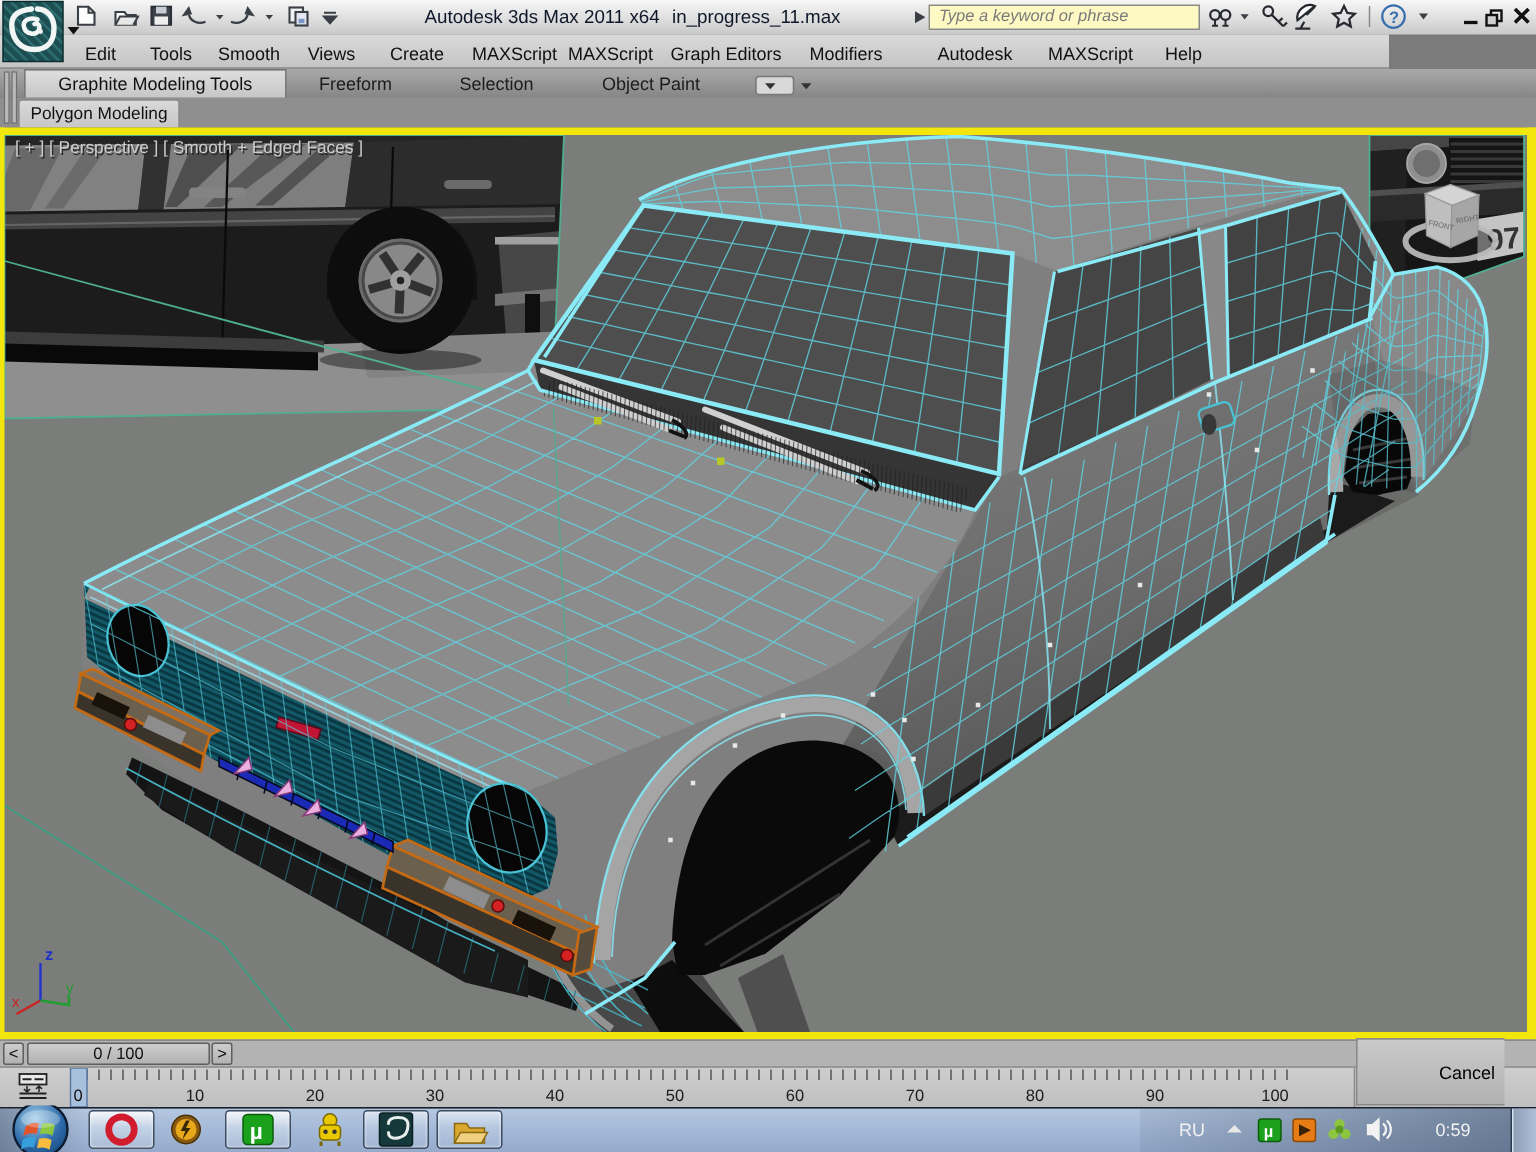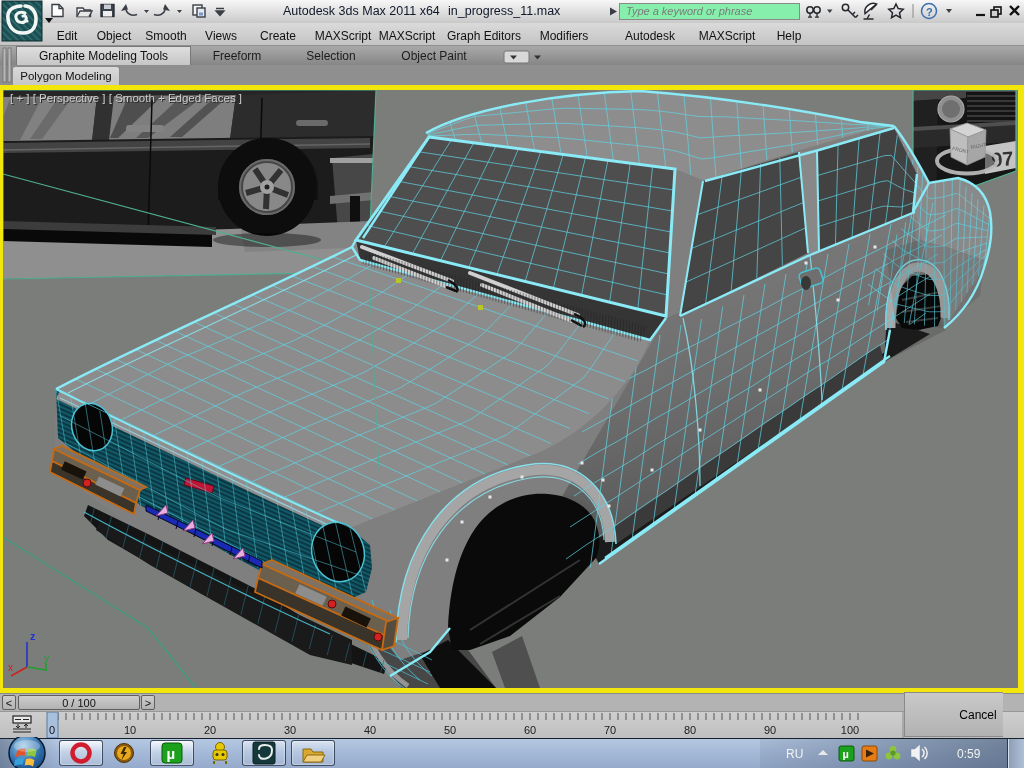--- a/index.html
+++ b/index.html
@@ -1,48 +1,48 @@
 <!DOCTYPE html>
 <html><head><meta charset="utf-8"><title>Autodesk 3ds Max 2011 x64</title>
 <style>
  * { margin:0; padding:0; box-sizing:border-box; }
  html,body { width:1024px; height:768px; overflow:hidden; font-family:"Liberation Sans", sans-serif; }
  #root { position:relative; width:1024px; height:768px; background:#7b7b7b; }
  .abs { position:absolute; }
  .titlebar { left:0; top:0; width:1024px; height:23px; background:linear-gradient(#f7f7f7,#dedede 55%,#c9c9c9); }
- .menubar { left:0; top:23px; width:1024px; height:23px; background:linear-gradient(#dadada,#c4c4c4); border-bottom:1px solid #909090; }
+ .menubar { left:0; top:23px; width:926px; height:23px; background:linear-gradient(#dadada,#c4c4c4); border-bottom:1px solid #909090; }
  .menubar span { position:absolute; top:6px; font-size:12px; color:#111; transform:translateX(-50%); }
  .ribbon1 { left:0; top:46px; width:1024px; height:19px; background:linear-gradient(#a9a9a9,#868686); }
  .ribbon1 span { position:absolute; top:3px; font-size:12px; color:#1c1c1c; transform:translateX(-50%); }
  .tab1 { position:absolute; left:16px; top:0; width:175px; height:19px; background:linear-gradient(#dedede,#c6c6c6); border:1px solid #787878; border-bottom:none; text-align:center; font-size:12px; color:#111; line-height:18px; }
  .ribbon2 { left:0; top:65px; width:1024px; height:20px; background:#8f8f8f; }
  .tab2 { position:absolute; left:12px; top:1px; width:108px; height:19px; background:linear-gradient(#d9d9d9,#c7c7c7); border:1px solid #8a8a8a; border-bottom:none; border-radius:3px 3px 0 0; text-align:center; font-size:11.5px; color:#111; line-height:18px; }
  .ytop { left:0; top:85px; width:1024px; height:5px; background:#f2e60c; }
  .yleft { left:0; top:85px; width:3px; height:608px; background:#f2e60c; }
  .yright { left:1018px; top:85px; width:6px; height:608px; background:#f2e60c; }
  .ybot { left:0; top:688px; width:1024px; height:5px; background:#f2e60c; }
  .title-text { position:absolute; top:4px; font-size:12.5px; color:#0f172a; }
- .search { position:absolute; left:619px; top:3px; width:181px; height:17px; background:#86efac; border:1px solid #8a8a8a; font-style:italic; font-size:11px; color:#7a7a7a; padding:1px 0 0 6px; }
+ .search { position:absolute; left:619px; top:3px; width:181px; height:17px; background:#fef9c3; border:1px solid #8a8a8a; font-style:italic; font-size:11px; color:#7a7a7a; padding:1px 0 0 6px; }
  .slider-row { left:0; top:693px; width:1024px; height:18px; background:#b3b3b3; border-top:1px solid #8a8a8a; }
  .btn { position:absolute; background:linear-gradient(#cdcdcd,#b2b2b2); border:1px solid #5f5f5f; border-radius:2px; font-size:11px; color:#111; text-align:center; }
  .track-row { left:0; top:711px; width:1024px; height:27px; background:linear-gradient(#cecece,#bfbfbf); border-top:1px solid #979797; }
  .cancel { left:904px; top:692px; width:99px; height:45px; background:linear-gradient(#c9c9c9,#b2b2b2); border:1px solid #8a8a8a; border-right:none; font-size:12px; color:#000; text-align:center; line-height:45px;padding-left:48px; }
  .taskbar { left:0; top:738px; width:1024px; height:30px; background:linear-gradient(#b5c8e2,#a5bad8 45%,#96abcc); border-top:1px solid #16202e; }
  .tb-dark-l { left:0; top:739px; width:58px; height:29px; background:linear-gradient(90deg, rgba(60,75,95,0.45), rgba(60,75,95,0)); }
  .tb-dark-r { left:760px; top:739px; width:264px; height:29px; background:linear-gradient(90deg, rgba(55,70,92,0.1), rgba(55,70,92,0.55)); }
  .tbtn { position:absolute; top:740px; height:26px; border-radius:3px; border:1px solid rgba(30,45,65,0.8); background:linear-gradient(rgba(255,255,255,0.85),rgba(220,230,242,0.55) 45%,rgba(185,200,220,0.5)); box-shadow:inset 0 0 2px #fff; }
  .tbtn.dim { background:linear-gradient(rgba(255,255,255,0.5),rgba(230,238,248,0.25) 45%,rgba(200,212,230,0.2)); }
  .showdesk { left:1007px; top:739px; width:17px; height:29px; background:linear-gradient(90deg,#8d9cb4,#aebfd6); border-left:1px solid #2c3a4e; box-shadow:inset 1px 0 0 #d5e0ee; }
 </style></head>
 <body>
 <div id="root">
  <div class="abs titlebar"></div>
  <div class="abs menubar">
   <span style="left:67px">Edit</span>
-      <span style="left:114px">Object</span>
+      <span style="left:114px">Tools</span>
       <span style="left:166px">Smooth</span>
   <span style="left:221px">Views</span>
       <span style="left:278px">Create</span>
       <span style="left:343px">MAXScript</span>
   <span style="left:407px">MAXScript</span>
       <span style="left:484px">Graph Editors</span>
       <span style="left:564px">Modifiers</span>
   <span style="left:650px">Autodesk</span>
       <span style="left:727px">MAXScript</span>
       <span style="left:789px">Help</span>

